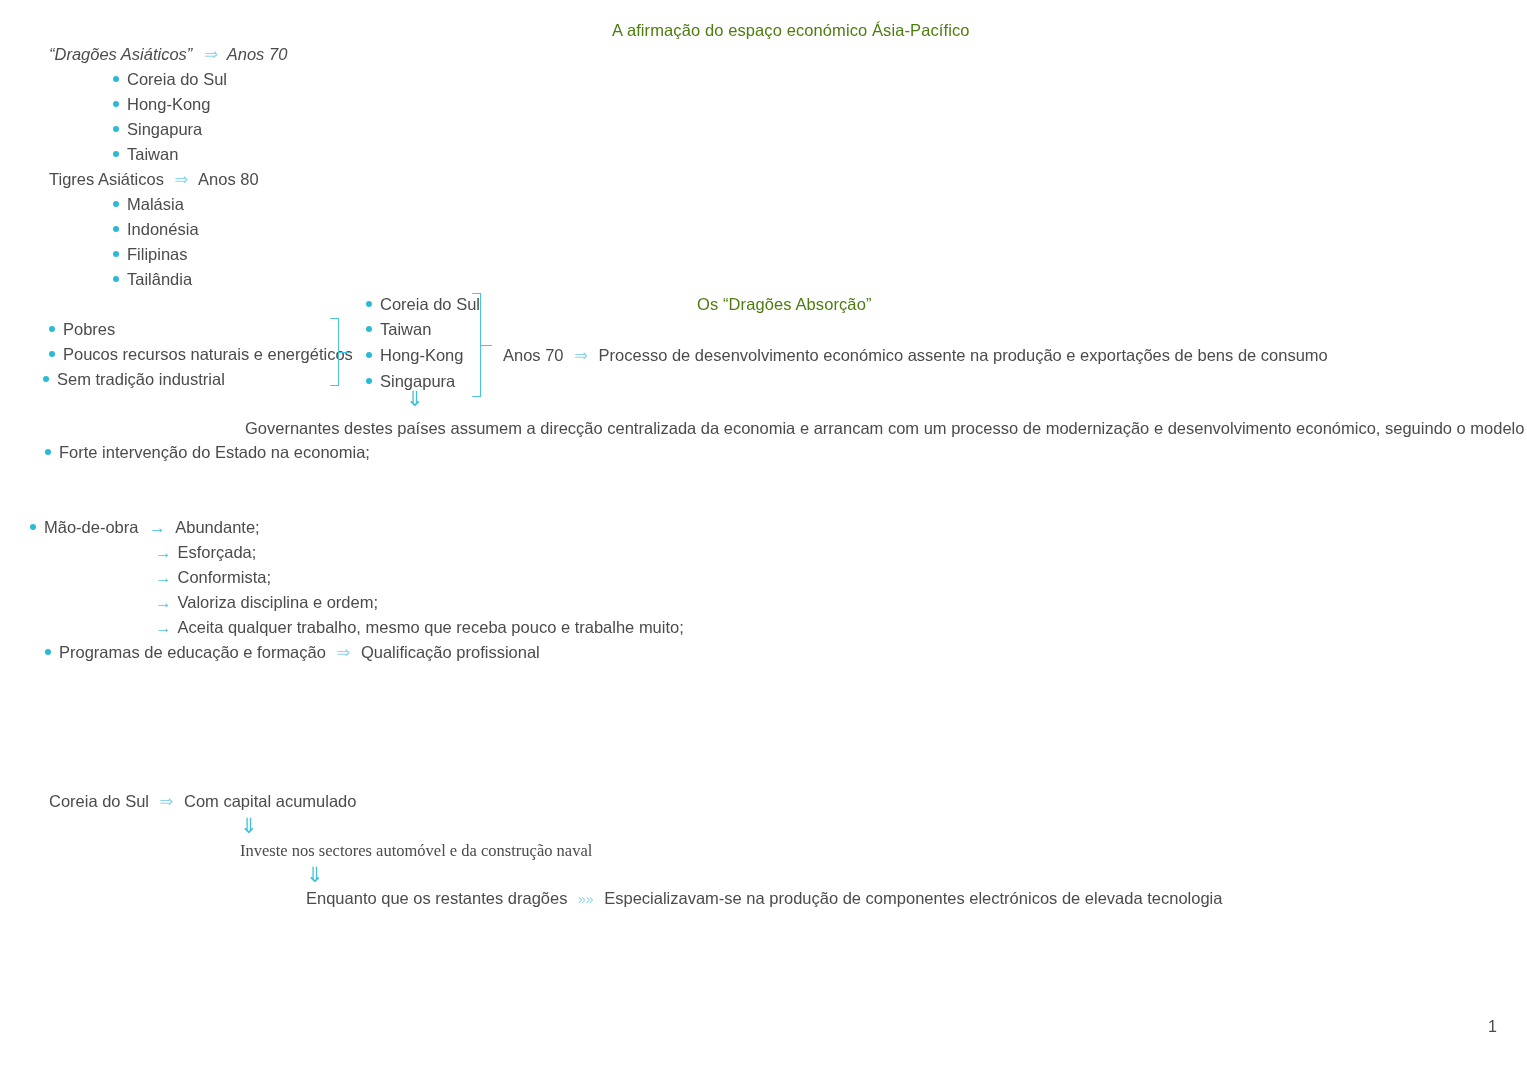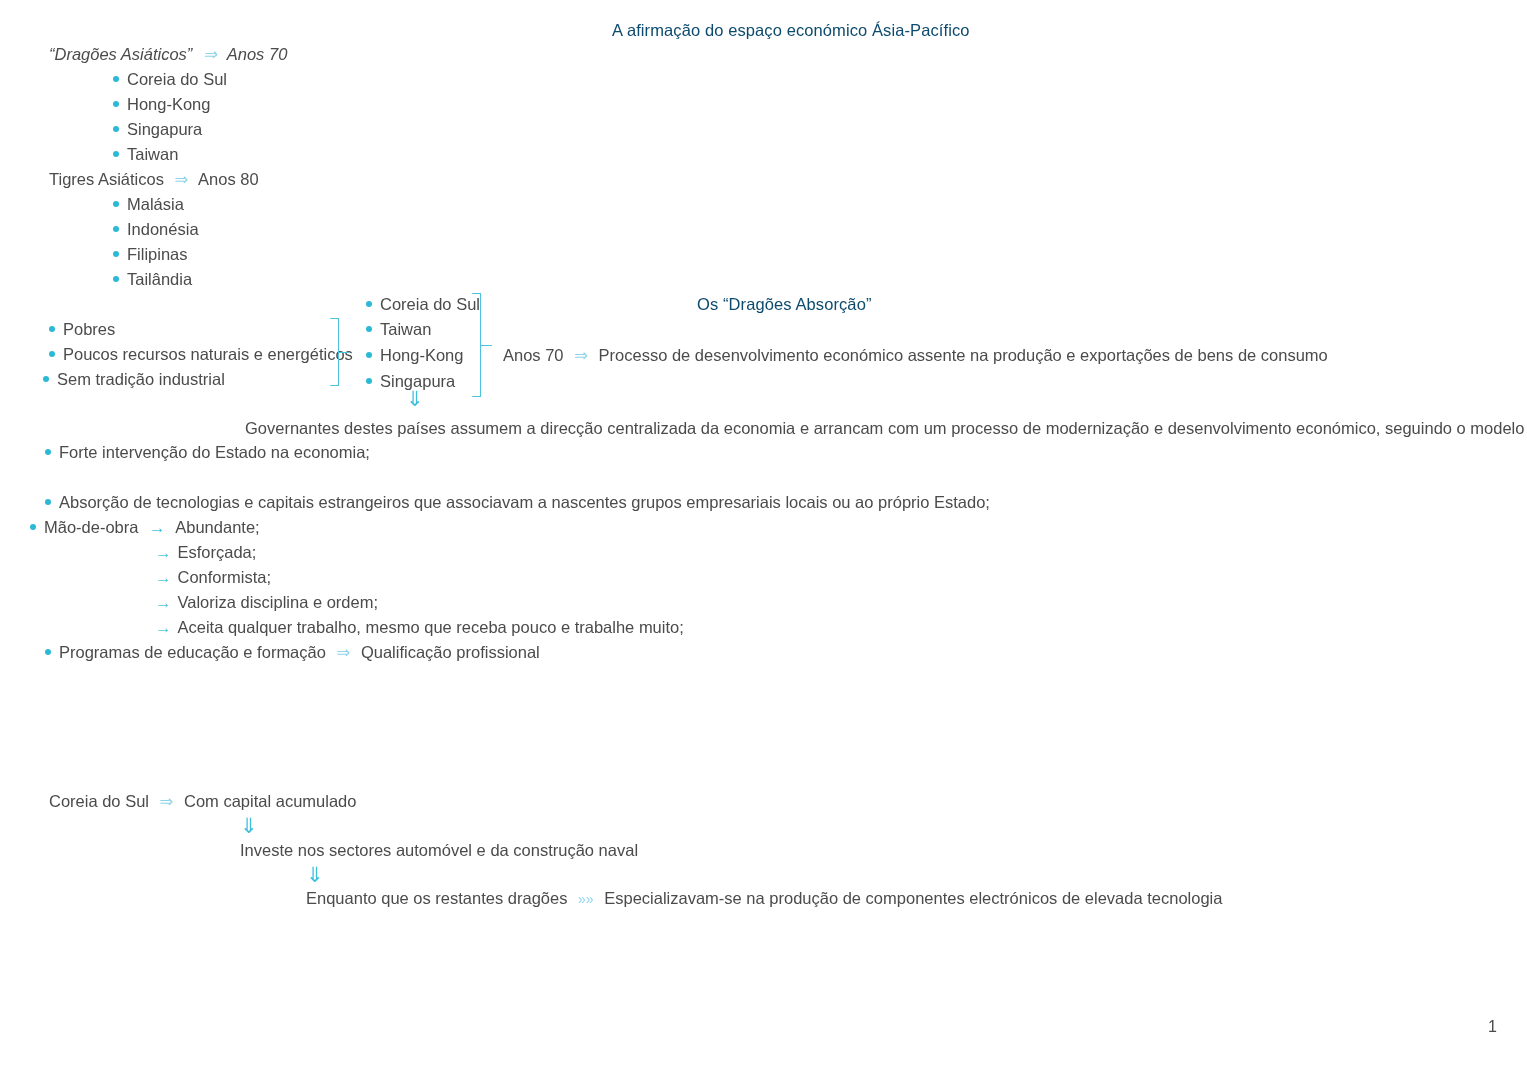--- a/index.html
+++ b/index.html
@@ -14,21 +14,21 @@
     position: relative;
     width: 1527px;
     height: 1080px;
     background: #ffffff;
     overflow: hidden;
     color: #4d4d4d;
     font-size: 16.5px;
   }
   .abs { position: absolute; white-space: nowrap; }
   .title {
-    color: #0c4a6e;
+    color: #4d7c0f;
     font-size: 16.5px;
     letter-spacing: 0.1px;
   }
   .txt { color: #4b4b4b; }
   .arrow { color: #35bfdd; }
   .arrow-light { color: #8fd5ea; }
   .bullet-dot {
     display: inline-block;
     width: 6px; height: 6px;
     border-radius: 50%;
@@ -166,23 +166,20 @@
     <span class="txt">Anos 70</span>
     <span class="arrow-light" style="margin:0 6px;">⇒</span>
     <span class="txt">Processo de desenvolvimento económico assente na produção e exportações de bens de consumo</span>
   </div>
 
   <div class="abs txt" style="left:245px; top:419px;">Governantes destes países assumem a direcção centralizada da economia e arrancam com um processo de modernização e desenvolvimento económico, seguindo o modelo japonês:</div>
 
   <div class="li" style="left:45px; top:443px;">
     <span class="bullet-dot"></span><span class="txt">Forte intervenção do Estado na economia;</span>
   </div>
-  <div class="li" style="left:45px; top:493px;">
-    <span class="bullet-dot"></span><span class="txt">Absorção de tecnologias e capitais estrangeiros que associavam a nascentes grupos empresariais locais ou ao próprio Estado;</span>
-  </div>
 
   <div class="li" style="left:30px; top:518px;">
     <span class="bullet-dot"></span><span class="txt">Mão-de-obra</span>
     <span class="arrow" style="margin:0 6px;">→</span>
     <span class="txt">Abundante;</span>
   </div>
 
   <div class="li" style="left:155px; top:543px;">
     <span class="sub-arrow">→</span><span class="txt">Esforçada;</span>
   </div>
@@ -205,21 +202,21 @@
 
 
   <div class="abs" style="left:49px; top:792px;">
     <span class="txt">Coreia do Sul</span>
     <span class="arrow-light" style="margin:0 6px;">⇒</span>
     <span class="txt">Com capital acumulado</span>
   </div>
 
   <div class="dblarrow" style="left:240px; top:815px;">⇓</div>
 
-  <div class="abs txt" style="left:240px; top:841px;">Investe nos sectores automóvel e da construção naval</div>
+  <div class="abs txt" style="left:240px; top:841px;font-family:Liberation Serif, serif;">Investe nos sectores automóvel e da construção naval</div>
 
   <div class="dblarrow" style="left:306px; top:864px;">⇓</div>
 
   <div class="abs" style="left:306px; top:889px;">
     <span class="txt">Enquanto que os restantes dragões</span>
     <span class="arrow-light" style="margin:0 6px; font-size:14px;">»»</span>
     <span class="txt">Especializavam-se na produção de componentes electrónicos de elevada tecnologia</span>
   </div>
 
   <div class="pagenum" style="left:1488px; top:1018px;">1</div>

